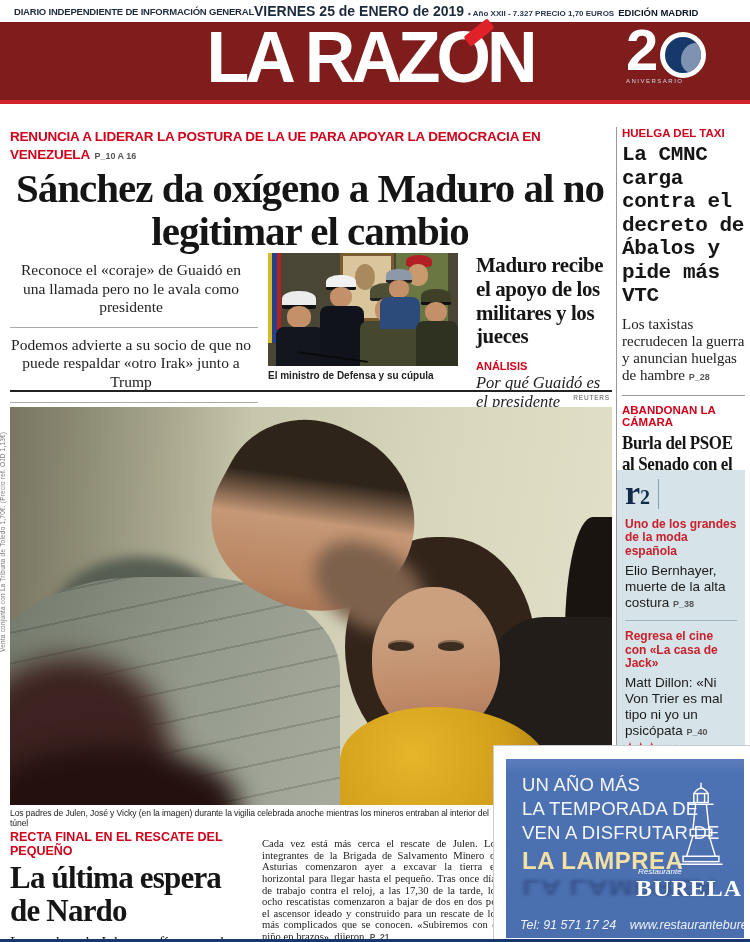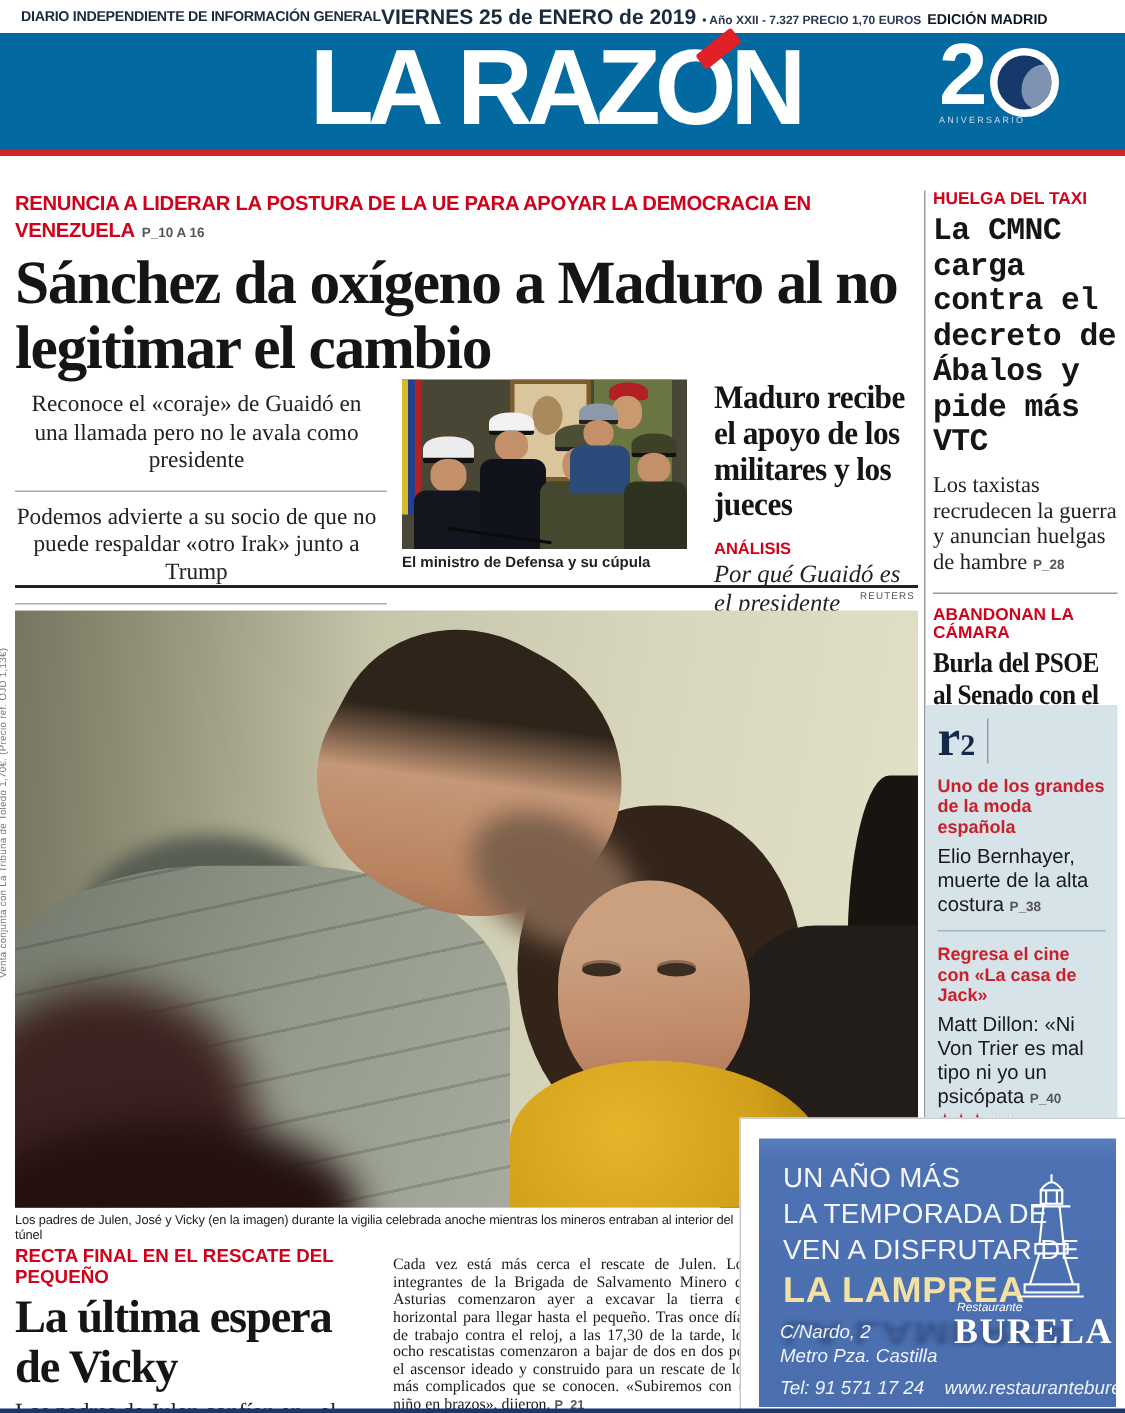--- a/index.html
+++ b/index.html
@@ -7,21 +7,21 @@
         font-family:"Liberation Sans",sans-serif;color:#111;}
   
   .topbar{position:absolute;left:0;top:0;width:732px;height:22px;display:flex;
           align-items:center;padding:0 6px;box-sizing:border-box;}
   .topbar .left{font-size:9.5px;font-weight:bold;color:#1c2a3d;letter-spacing:-.2px;padding-left:8px;}
   .topbar .right{display:flex;align-items:baseline;gap:4px;color:#1c2a3d;white-space:nowrap;}
   .topbar .date{font-size:14px;font-weight:bold;}
   .topbar .issue{font-size:8px;font-weight:bold;color:#2a3750;}
   .topbar .edition{font-size:9.5px;font-weight:900;color:#0d1626;}
   
-  .masthead{position:absolute;left:0;top:22px;width:750px;height:78px;background:#0369a1;
+  .masthead{position:absolute;left:0;top:22px;width:750px;height:78px;background:#7f1d1d;
             border-bottom:4px solid #d2232a;box-sizing:content-box;}
   .mast-title{position:absolute;left:110px;top:-4px;width:520px;text-align:center;
               font-family:"Liberation Sans",sans-serif;font-weight:900;font-size:70px;
               letter-spacing:-4px;color:#fff;transform:scaleY(1.02);}
   .mast-o{position:relative;display:inline-block;}
   .mast-o::after{content:"";position:absolute;top:9px;right:-7px;width:30px;height:12px;
                  background:#e02128;transform:rotate(-38deg);border-radius:2px;}
   .anniv{position:absolute;right:14px;top:8px;width:110px;height:64px;color:#fff;}
   .anniv .two{position:absolute;left:0;top:-14px;font-size:58px;font-weight:700;
               font-family:"Liberation Sans",sans-serif;}
@@ -31,21 +31,21 @@
                 border-radius:60% 40% 55% 45%;background:#8fa3bd;opacity:.85;}
   .anniv .lbl{position:absolute;left:0;top:48px;font-size:6px;letter-spacing:1.5px;color:#cfd8e6;}
   
   .kicker{color:#d0021b;font-weight:bold;font-family:"Liberation Sans",sans-serif;}
   .pgref{color:#555;font-weight:bold;font-size:9px;font-family:"Liberation Sans",sans-serif;}
   .rule{border:none;border-top:1px solid #aaa;margin:0;}
   
   .lead{position:absolute;left:10px;top:127px;width:602px;}
   .lead .kicker{font-size:13.5px;letter-spacing:-.2px;}
   .headline{font-family:"Liberation Serif",serif;font-weight:bold;font-size:41px;
-            line-height:1.05;letter-spacing:-1px;color:#151515;margin-top:4px;width:600px;}
+            line-height:1.05;letter-spacing:-1px;color:#151515;margin-top:4px;width:600px;text-align:center;}
   .lead-cols{position:absolute;left:10px;top:253px;width:602px;display:flex;}
   .subcol{width:248px;}
   .subhead{font-family:Liberation Serif, serif;font-size:15.5px;line-height:1.2;color:#222;
            padding:8px 6px 10px 0;text-align:center;}
   .midcol{width:200px;margin-left:10px;}
   .minphoto{position:relative;width:190px;height:113px;overflow:hidden;background:#4a4636;}
   .minphoto .flag{position:absolute;left:0;top:0;width:13px;height:90px;
       background:linear-gradient(90deg,#d8b92c 0 4px,#27408b 4px 9px,#b22222 9px 13px);}
   .minphoto .frame1{position:absolute;left:72px;top:0;width:48px;height:62px;background:#d9c69c;
       border:3px solid #7a5c2e;border-radius:2px;}
@@ -272,21 +272,21 @@
     <div class="bp-eye" style="left:428px;top:235px;"></div>
     <div class="bp-scarf"></div>
     <div class="bp-fgblur"></div>
     <div class="bp-fgblur2"></div>
   </div>
   <div class="vcredit">Venta conjunta con La Tribuna de Toledo 1,70€. (Precio ref. OJD 1,13€)</div>
   <div class="bigcap">Los padres de Julen, José y Vicky (en la imagen) durante la vigilia celebrada anoche mientras los mineros entraban al interior del túnel</div>
 
   <div class="rescue-left">
     <div class="kicker" style="font-size:12.5px">RECTA FINAL EN EL RESCATE DEL PEQUEÑO</div>
-    <div class="rescue-head">La última espera de Vicky</div>
+    <div class="rescue-head">La última espera de Nardo</div>
     <div class="rescue-sub">Los padres de Julen confían en «el milagro»</div>
   </div>
   <div class="rescue-body">
     <span>Cada vez está más cerca el rescate de Julen. Los integrantes de la Brigada de Salvamento Minero de Asturias comenzaron ayer a excavar la tierra en horizontal para llegar hasta el pequeño. Tras once días de trabajo contra el reloj, a las 17,30 de la tarde, los ocho rescatistas comenzaron a bajar de dos en dos por el ascensor ideado y construido para un rescate de los más complicados que se conocen. «Subiremos con el niño en brazos», dijeron.</span>
     <span class="pgref">P_21</span>
   </div>
 
   <div class="vdivider"></div>
   <div class="sidebar">
     <div>
@@ -331,24 +331,20 @@
 
   <div class="adframe">
     <div class="adblue">
       <div class="ad-lines">
         <div>UN AÑO MÁS</div>
         <div>LA TEMPORADA DE</div>
         <div>VEN A DISFRUTAR DE</div>
       </div>
       <div class="ad-title-refl">LA LAMPREA</div>
       <div class="ad-title">LA LAMPREA</div>
-      <div class="ad-addr">
-        <div>C/Nardo, 2</div>
-        <div>Metro Pza. Castilla</div>
-      </div>
       <div class="ad-contact">
         <span>Tel: 91 571 17 24</span>
         <span class="web">www.restauranteburela.es</span>
       </div>
       <div class="ad-logo">
         <svg width="54" height="86" viewBox="0 0 60 96">
           <g stroke="#ffffff" stroke-width="1.6" fill="none">
             <path d="M22 14 Q30 2 38 14"></path>
             <line x1="30" y1="2" x2="30" y2="8"></line>
             <rect x="22" y="14" width="16" height="10"></rect>

